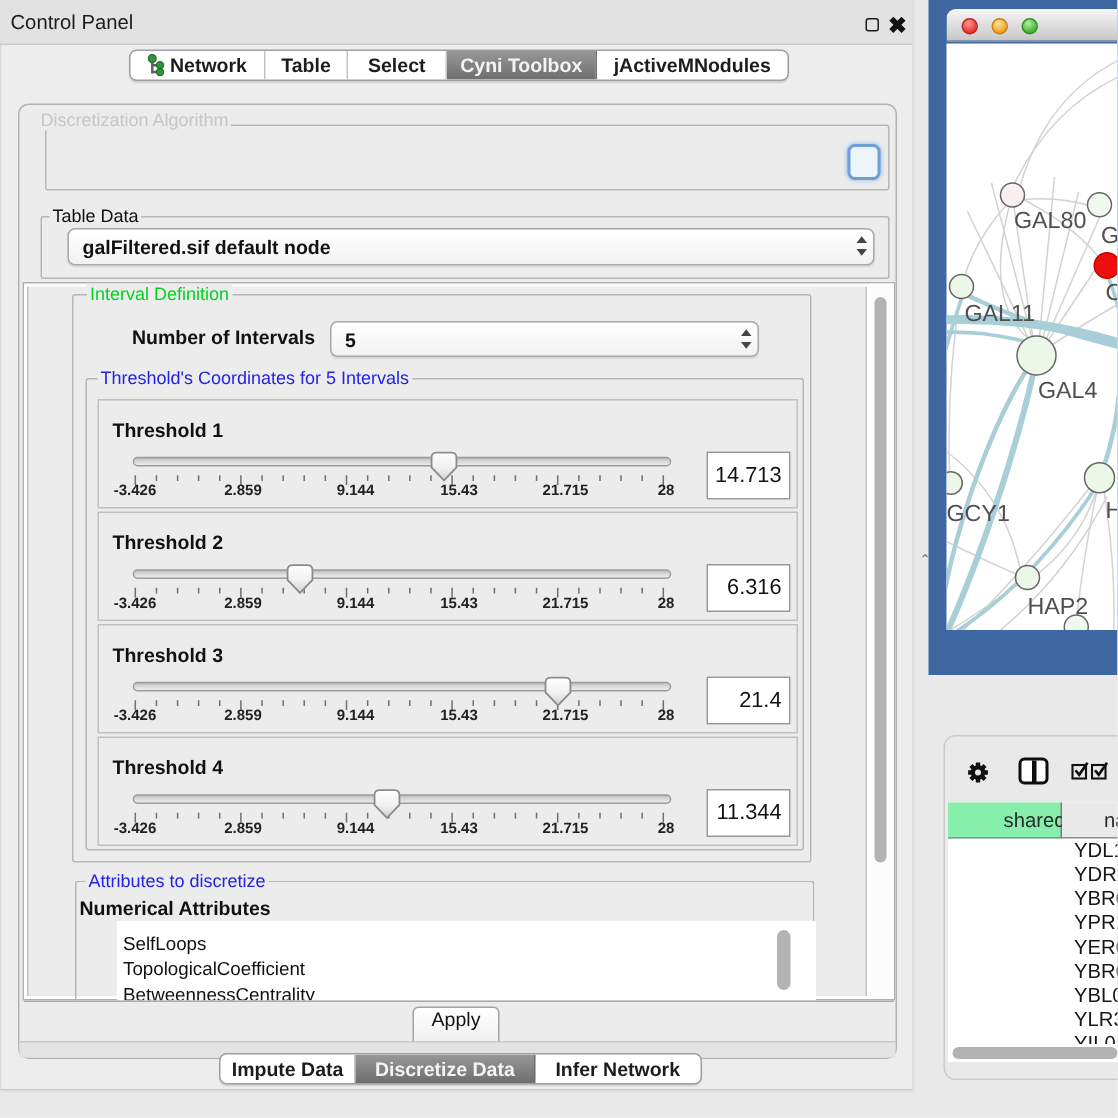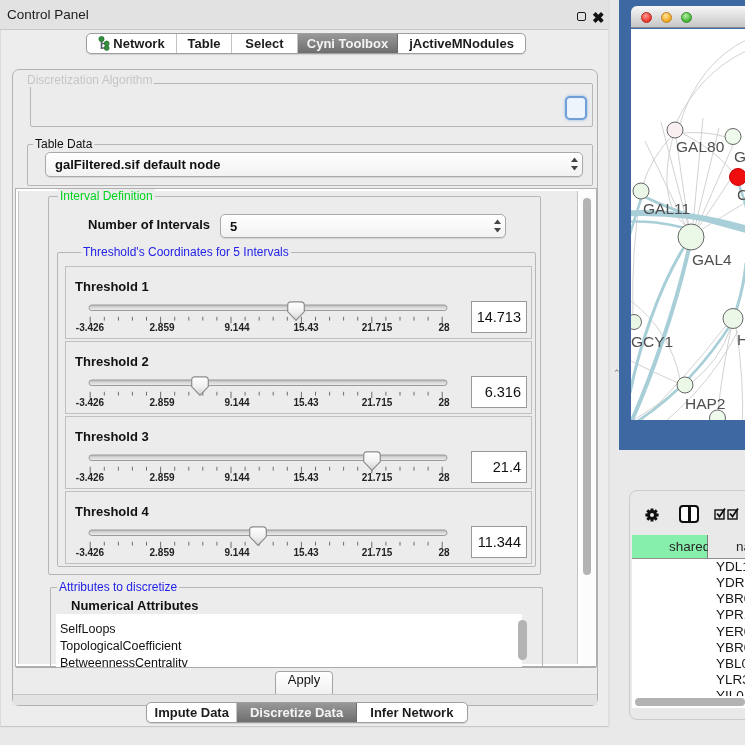--- a/index.html
+++ b/index.html
@@ -140,21 +140,21 @@
 <div class="abs" style="left:88px;top:217px;font-size:13px;font-weight:bold;color:#111;">Number of Intervals</div>
 <div class="combo" style="left:220px;top:214px;width:286px;height:24px;">
   <div class="txt">5</div>
       <div class="arr"><svg width="9" height="14" viewBox="0 0 9 14">
           <path d="M4.5 0.5 L8 5 L1 5 Z" fill="#444"></path>
           <path d="M4.5 13.5 L8 9 L1 9 Z" fill="#444"></path>
         </svg></div>
     </div>
 
 <div class="grp" style="left:57px;top:252px;width:479px;height:315px;">
-  <span style="left:23px;color:#2323e8;text-align:right;">Threshold's Coordinates for 5 Intervals</span>
+  <span style="left:7px;color:#2323e8;text-align:right;">Threshold's Coordinates for 5 Intervals</span>
     </div>
 
 <svg width="0" height="0" style="position:absolute">
       <defs>
 <linearGradient id="trk" x1="0" y1="0" x2="0" y2="1">
   <stop offset="0" stop-color="#b8b8b8"></stop>
           <stop offset="0.45" stop-color="#d8d8d8"></stop>
   <stop offset="1" stop-color="#efefef"></stop>
         </linearGradient>
 <linearGradient id="thm" x1="0" y1="0" x2="0" y2="1">
@@ -334,22 +334,22 @@
       <div class="tick-lbl" style="left:171px;top:54.5px">9.144</div>
       <div class="tick-lbl" style="left:240px;top:54.5px">15.43</div>
       <div class="tick-lbl" style="left:311px;top:54.5px">21.715</div>
       <div class="tick-lbl" style="left:378px;top:54.5px">28</div>
   <div class="thr-val">11.344</div>
 </div>
 
 <div class="grp" style="left:50px;top:587px;width:493px;height:90px;border-bottom:none;">
   <span style="left:6px;color:#2323e8;">Attributes to discretize</span>
     </div>
-<div class="abs" style="left:71px;top:598px;font-size:13px;font-weight:bold;color:#111;">Numerical Attributes</div>
-<div id="attrlist" style="left:56px;top:614px;width:466px;height:53px;">
+<div class="abs" style="left:53px;top:598px;font-size:13px;font-weight:bold;color:#111;">Numerical Attributes</div>
+<div id="attrlist" style="left:78px;top:614px;width:466px;height:53px;">
   <div style="padding:6.5px 0 0 4px;line-height:17px;">SelfLoops<br>TopologicalCoefficient<br>BetweennessCentrality</div>
 </div>
 <div class="sb" style="left:518px;top:620px;width:9px;height:40px;"></div>
 
 <div class="abs" style="left:580px;top:189px;width:16px;height:477px;background:#fcfcfc;"></div>
 <div class="sb" style="left:583px;top:198px;width:8px;height:377px;"></div>
 
 <div class="abs" style="left:16px;top:667px;width:580px;height:27px;background:#ececec;border-top:1px solid #ababab;"></div>
 <div class="abs" style="left:275px;top:671px;width:58px;height:28px;
   background:linear-gradient(#ffffff,#eeeeee);border:1px solid #a3a3a3;border-radius:4px;

